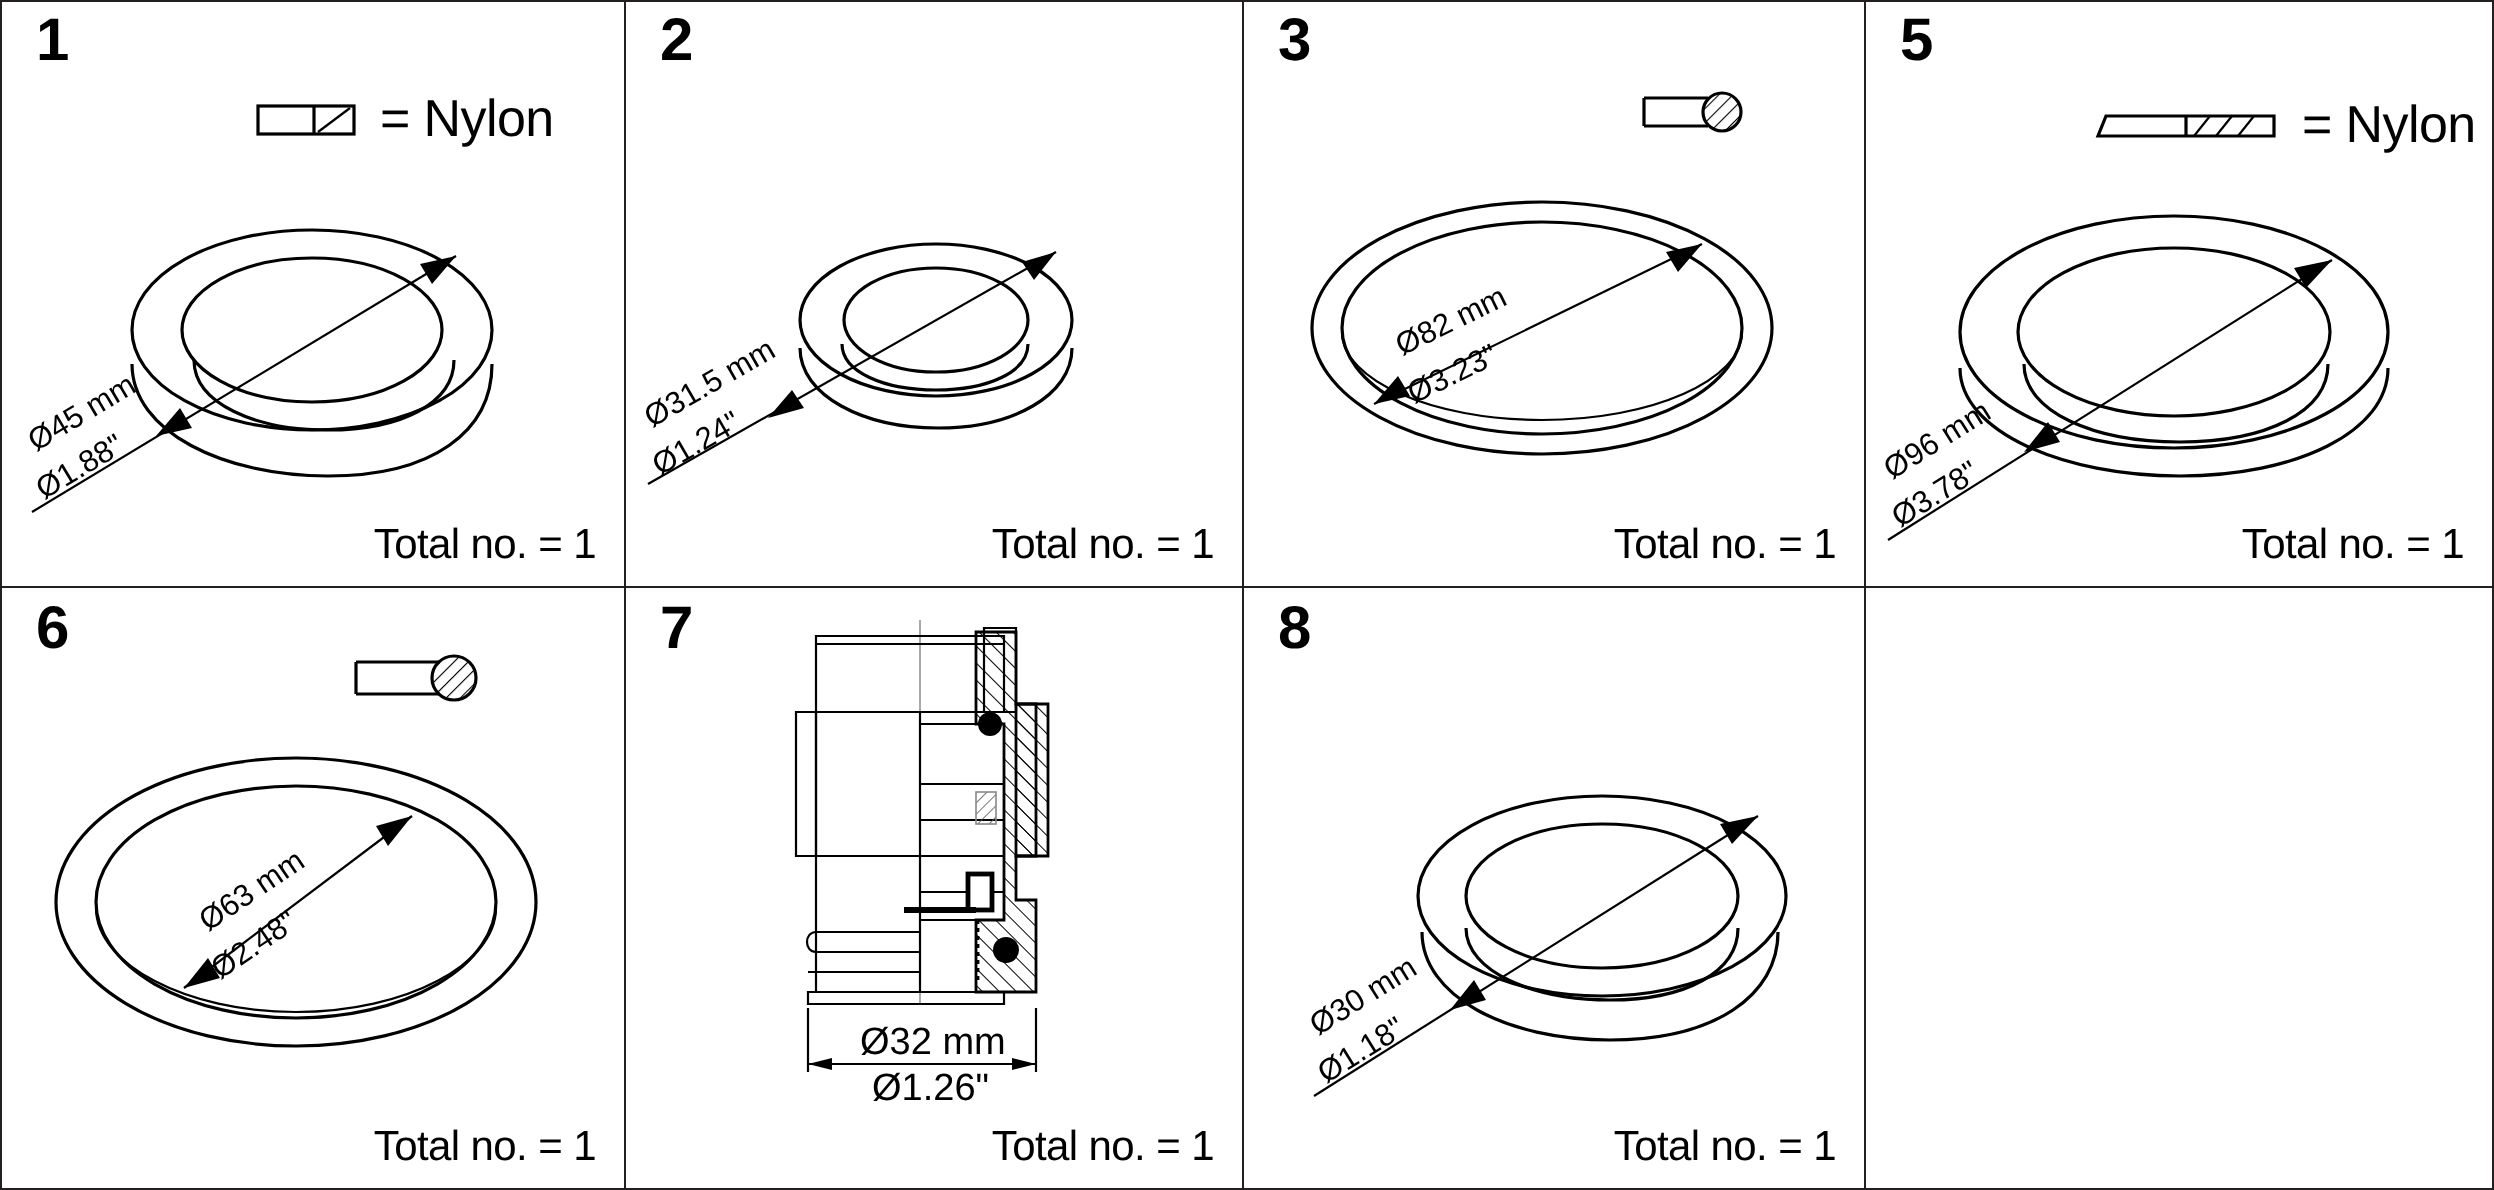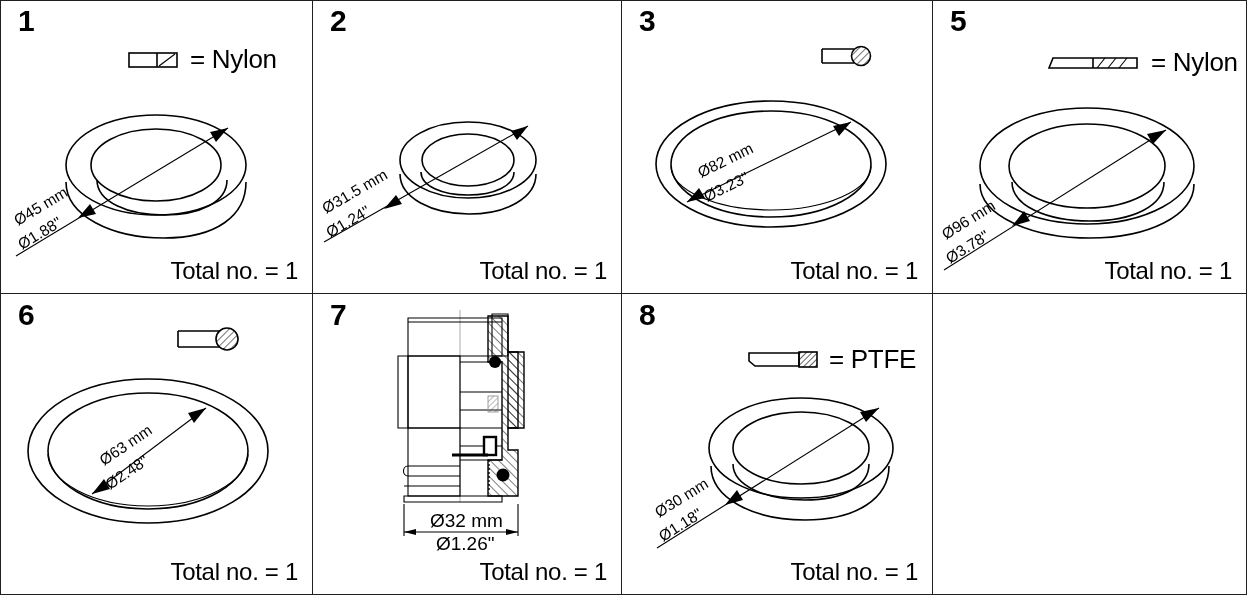--- a/index.html
+++ b/index.html
@@ -37,21 +37,21 @@
     top: 6px;
     font-size: 30px;
     font-weight: bold;
     line-height: 1;
     letter-spacing: -0.5px;
   }
   .total {
     position: absolute;
     right: 14px;
     bottom: 8px;
-    font-size: 24px;
+    font-size: 21px;
     letter-spacing: -0.3px;
     white-space: nowrap;
   }
   
   .legend {
     position: absolute;
     display: flex;
     align-items: center;
     gap: 10px;
     white-space: nowrap;
@@ -305,32 +305,20 @@
       <text class="dimtxt-h" x="118" y="227">Ø32 mm</text>
       <text class="dimtxt-h" x="124" y="250">Ø1.26"</text>
     </svg>
 
     <div class="total">Total no. = 1</div>
   </div>
 
   <div class="panel" style="left:621px;top:294px;width:311px;height:300px;">
     <div class="panel-num">8</div>
 
-    <div class="legend" style="left:126px;top:50px;">
-      <svg class="legend-sym" width="72" height="22" viewBox="0 0 72 22">
-        <defs>
-          <pattern id="hatch8" width="4" height="4" patternUnits="userSpaceOnUse" patternTransform="rotate(45)">
-            <line x1="0" y1="0" x2="0" y2="4" stroke="#000" stroke-width="1.2"></line>
-          </pattern>
-        </defs>
-        <path d="M 2 4 L 52 4 L 52 17 L 8 17 L 2 12 Z" class="stroke"></path>
-        <rect x="52" y="3" width="18" height="15" fill="url(#hatch8)" stroke="#000" stroke-width="1.6"></rect>
-      </svg>
-      <span class="legend-text">= PTFE</span>
-    </div>
 
     <svg class="draw" style="left:0;top:74px;" width="311" height="200" viewBox="0 0 311 200">
       <path d="M 90 98 C 90 130 132 152 184 152 C 236 152 268 130 268 98" class="stroke"></path>
       <path d="M 112 96 C 112 118 146 132 184 132 C 222 132 248 118 248 96" class="stroke"></path>
       <ellipse cx="180" cy="80" rx="92" ry="50" class="stroke"></ellipse>
       <ellipse cx="180" cy="80" rx="68" ry="36" class="stroke"></ellipse>
       <line x1="36" y1="180" x2="258" y2="40" class="stroke-thin"></line>
       <polygon points="258,40 239,44 245,54" class="solidblk"></polygon>
       <polygon points="104,137 122,132 116,122" class="solidblk"></polygon>
       <text class="dimtxt" x="38" y="150" transform="rotate(-32 38 150)">Ø30 mm</text>

